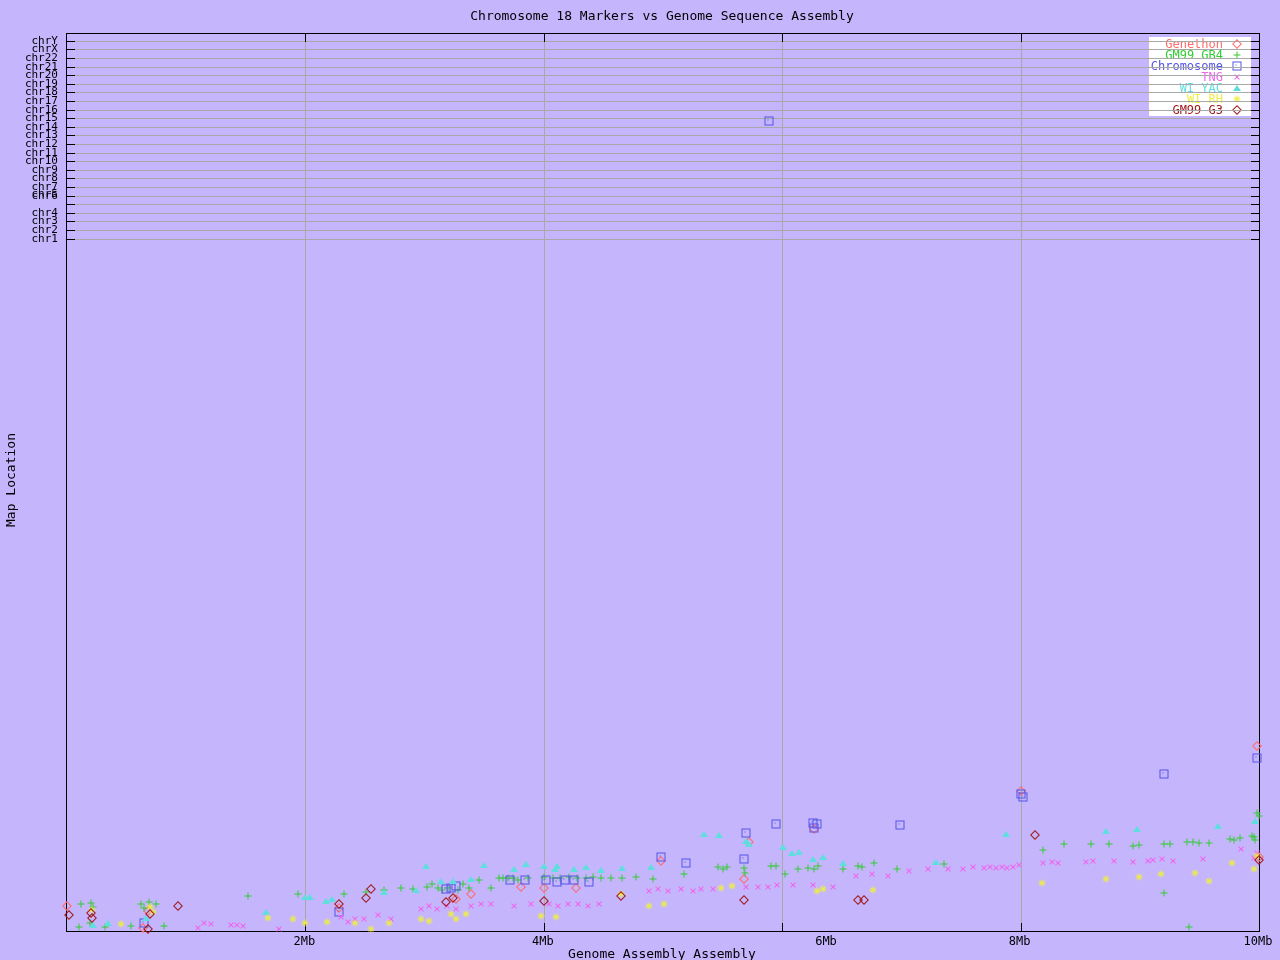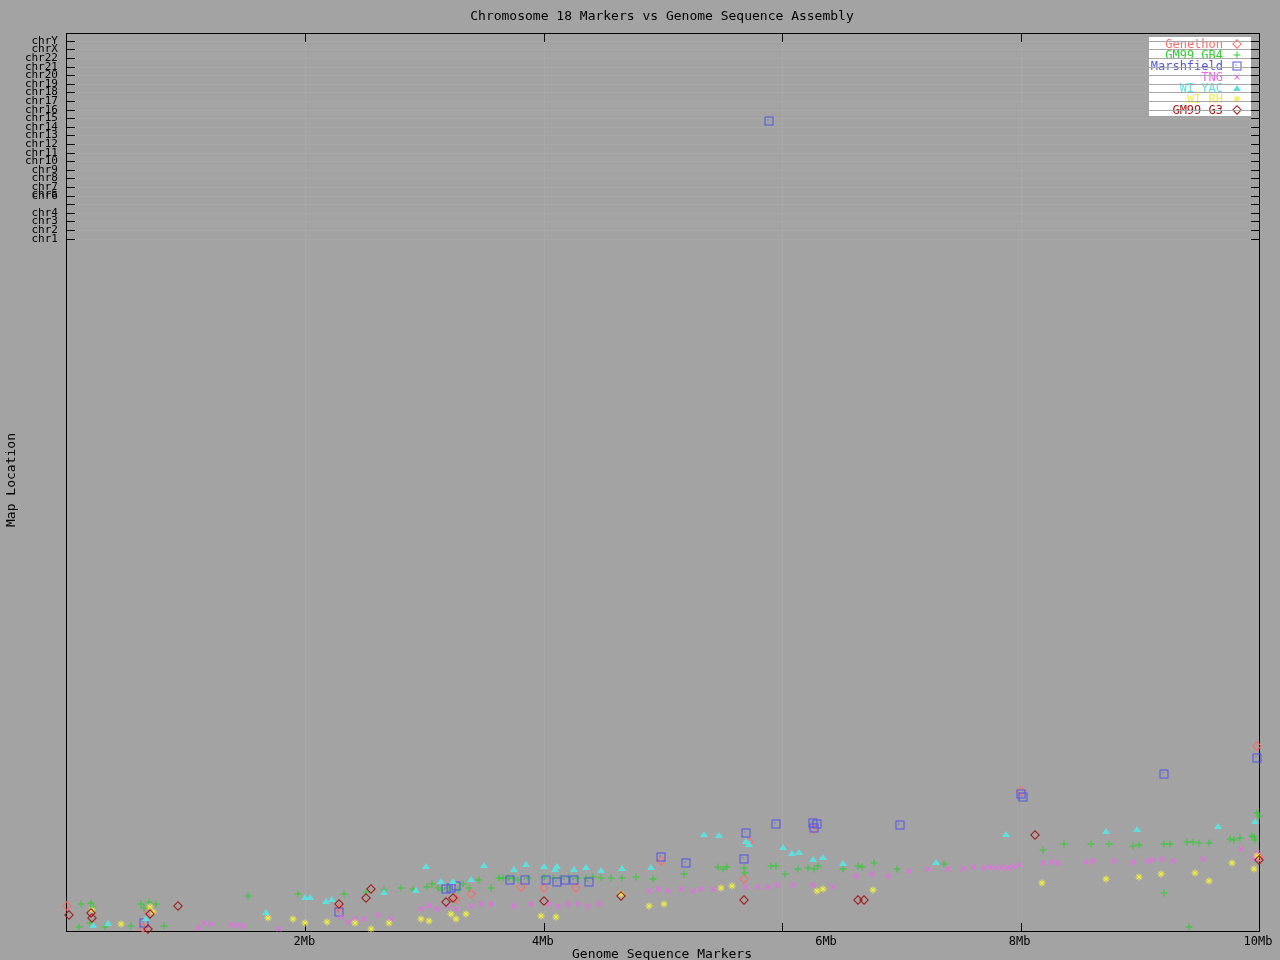--- a/index.html
+++ b/index.html
@@ -1,17 +1,17 @@
 <!DOCTYPE html>
 <html><head>
 <meta charset="utf-8">
 <style>
   html,body{margin:0;padding:0;background:#fff;width:1280px;height:960px;overflow:hidden;}
   body{font-family:"DejaVu Sans Mono","Liberation Mono",monospace;color:#000;}
-  #chart{position:absolute;left:0;top:0;width:1280px;height:960px;background:#a3a3a3;}
+  #chart{position:absolute;left:0;top:0;width:1280px;height:960px;background:#c4b5fd;}
   .title{position:absolute;left:66px;top:8px;width:1192px;text-align:center;font-size:13px;}
   .xaxis-title{position:absolute;left:66px;top:946px;width:1192px;text-align:center;font-size:13px;}
   .yaxis-title{position:absolute;left:10px;top:480px;transform:translate(-50%,-50%) rotate(-90deg);white-space:nowrap;font-size:13px;}
   #plot{position:absolute;left:66px;top:33px;width:1192px;height:897px;border:1px solid #000;box-sizing:content-box;}
   .chrline{position:absolute;left:0;width:100%;height:1px;background:#a8a8a8;}
   .gridline{position:absolute;top:0;width:1px;height:100%;background:#a8a8a8;}
   .tick{position:absolute;background:#000;}
   .tick.h{width:8px;height:1px;}
   .tick.v{width:1px;height:8px;}
   .chrlabel{position:absolute;left:0;width:58px;text-align:right;font-size:11px;line-height:9px;}
@@ -38,37 +38,37 @@
   .legend-label{text-align:right;white-space:pre;}
   .legend-marker{position:relative;width:26px;height:10px;display:inline-block;}
   .legend-marker .mk{left:14px;top:5px;}
 </style>
 </head>
 <body>
 
 <div id="chart">
   <div class="title">Chromosome 18 Markers vs Genome Sequence Assembly</div>
   <div class="yaxis-title">Map Location</div>
-  <div class="xaxis-title">Genome Sequence Markers</div>
+  <div class="xaxis-title">Genome Assembly Assembly</div>
   <div id="plot">
     <div id="legend">
         <div class="legend-row">
           <div class="legend-label" style="color: rgb(255, 106, 106);">Genethon</div>
           <div class="legend-marker">
             <div class="mk mk-diamond" style="color: rgb(255, 106, 106);"></div>
           </div>
         </div>
         <div class="legend-row">
           <div class="legend-label" style="color: rgb(51, 204, 51);">GM99 GB4</div>
           <div class="legend-marker">
             <div class="mk mk-plus" style="color: rgb(51, 204, 51);"></div>
           </div>
         </div>
         <div class="legend-row">
-          <div class="legend-label" style="color: rgb(85, 85, 230);">Marshfield</div>
+          <div class="legend-label" style="color: rgb(85, 85, 230);">Chromosome</div>
           <div class="legend-marker">
             <div class="mk mk-square" style="color: rgb(85, 85, 230);"></div>
           </div>
         </div>
         <div class="legend-row">
           <div class="legend-label" style="color: rgb(238, 102, 238);">TNG</div>
           <div class="legend-marker">
             <div class="mk mk-cross" style="color: rgb(238, 102, 238);"></div>
           </div>
         </div>

